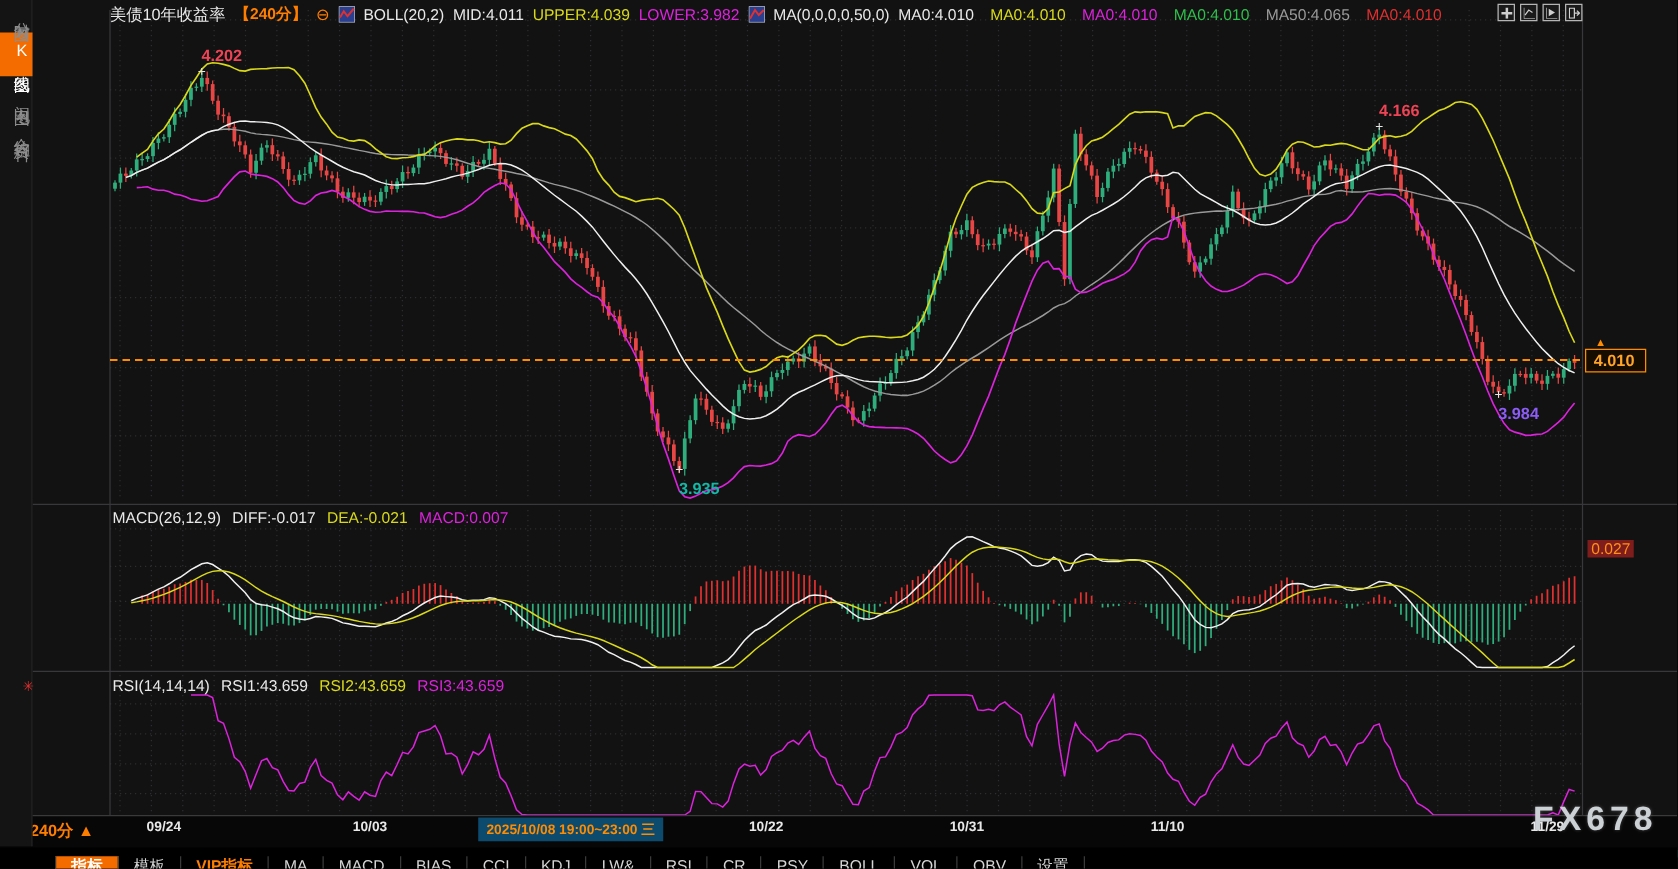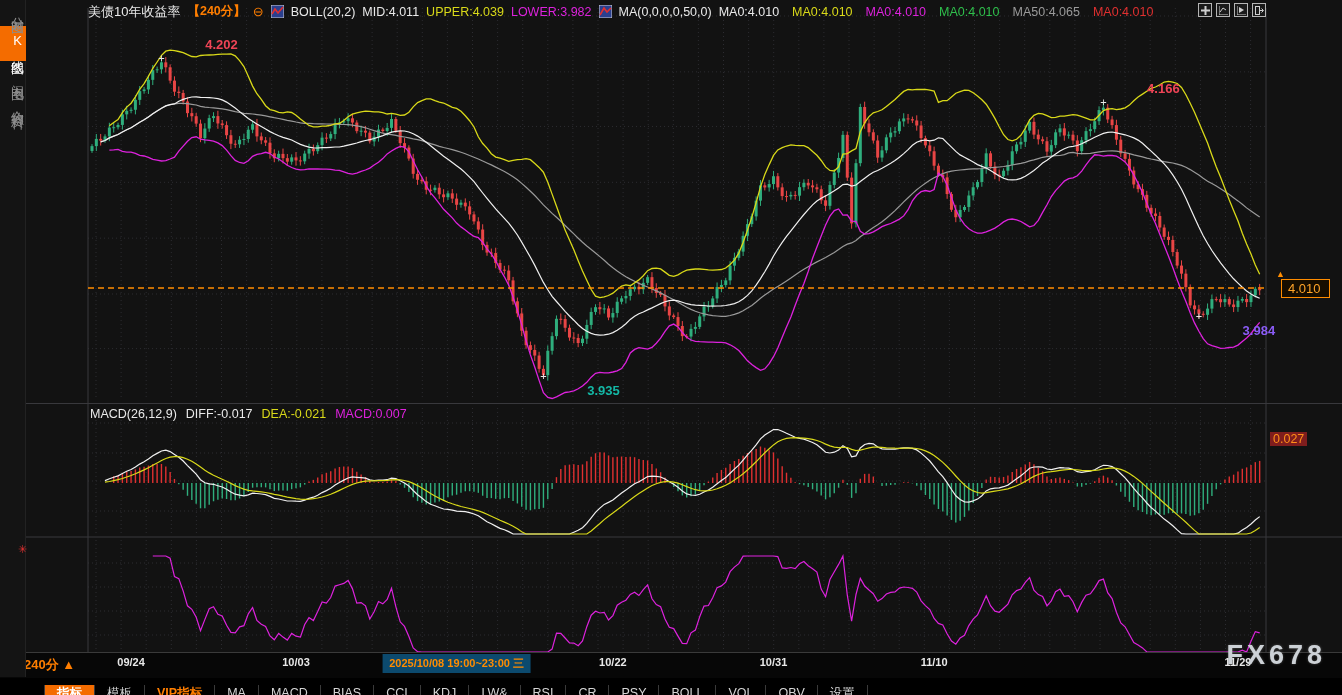--- a/index.html
+++ b/index.html
@@ -23,39 +23,39 @@
   .hdr .per { color:#ff7e00; font-weight:bold; }
   .hdr .col-ic { color:#ff7e00; font-size:13px; cursor:pointer; }
   .mini-ic { width:13px; height:13px; display:inline-block; }
   .ic-box { width:14px; height:14px; border:1px solid #b5b5b5; background:#1a1a1a; display:flex; align-items:center; justify-content:center; cursor:pointer; }
   .hdr-right { position:absolute; right:76px; top:3px; display:flex; gap:4px; z-index:7; }
   
   .tick { position:absolute; font-size:12.5px; color:#dadada; } 
   .chart-svg { position:absolute; left:0; top:0; z-index:1; }
   .price-tag {
     position:absolute; left:1268px; border:1px solid #ff8c00; background:#160d00;
-    color:#ffa428; font-size:13px; font-weight:normal; padding:1px 8px 1px 6px; z-index:6;margin-left:13px;
+    color:#ffa428; font-size:13px; font-weight:bold; padding:1px 8px 1px 6px; z-index:6;
   }
   .tag-arrow { position:absolute; left:1276px; color:#ff8c00; font-size:9px; z-index:6; }
   .macd-tag { position:absolute; left:1270px; background:#7f1d1d; color:#ff9018; font-size:12.5px; padding:0 3px; z-index:6; }
   .ind-hdr { position:absolute; left:90px; display:flex; gap:9px; font-size:12.5px; z-index:5; white-space:nowrap; }
   .sun-ic { position:absolute; left:18px; color:#e03030; font-size:11px; z-index:6; }
   
   .timeline { position:absolute; left:0; top:652px; width:1342px; height:34px; background:#070707; border-top:1px solid #3a3a3a; border-bottom:6px solid #14b8a6; z-index:5; }
   .tl-period { position:absolute; left:24px; top:3px; color:#ff7e00; font-size:13px; font-weight:bold; cursor:pointer; }
   .tl-date { position:absolute; top:3px; color:#e8e8e8; font-size:11px; font-weight:bold; transform:translateX(-50%); }
   .tl-hl { position:absolute; top:1px; transform:translateX(-50%); background:#0c4a6e; color:#ff8c00; font-size:11px; font-weight:bold; padding:2px 7px; }
   
   .bbar { position:absolute; left:0; top:678px; width:1342px; height:29px; background:#000; display:flex; align-items:center; z-index:6; }
   .btab { position:relative; padding:1px 12px; font-size:12.5px; color:#d6d6d6; cursor:pointer; border-right:1px solid #3a3a3a; line-height:14px; }
   .btab:first-child { margin-left:44px; border-left:1px solid #3a3a3a; }
   .btab.active { background:#f46c00; color:#fff; font-weight:bold; }
   .btab.vip { color:#ff7e00; font-weight:bold; }
   .watermark { position:absolute; right:16px; top:640px; font-size:27px; letter-spacing:4px; color:#ccd1d6; font-weight:bold; z-index:8; text-shadow:0 0 3px rgba(255,255,255,.25); }
-  .anno { position:absolute; font-size:13px; font-weight:bold; transform:translateX(-50%); z-index:4;margin-left:44px; }
+  .anno { position:absolute; font-size:13px; font-weight:bold; transform:translateX(-50%); z-index:4; }
 </style>
 </head>
 <body>
 
 <div class="app">
 
   <svg class="chart-svg" id="csvg" width="1342" height="695">
       <rect x="0" y="0" width="1342" height="695" fill="#121212"></rect>
       <line x1="96" y1="8" x2="96" y2="400" stroke="#2c2c31" stroke-width="1" stroke-dasharray="1,3"></line>
       <line x1="121.1" y1="8" x2="121.1" y2="400" stroke="#2c2c31" stroke-width="1" stroke-dasharray="1,3"></line>
@@ -1094,20 +1094,26 @@
   </div>
 
   <div class="ind-hdr" style="top:407px">
     <span style="color:#e9e9e9">MACD(26,12,9)</span>
     <span style="color:#e9e9e9">DIFF:-0.017</span>
     <span style="color:#d9d919">DEA:-0.021</span>
     <span style="color:#dd22dd">MACD:0.007</span>
   </div>
 
   <div class="sun-ic" style="top:543px">✳</div>
+  <div class="ind-hdr" style="top:542px">
+    <span style="color:#e9e9e9">RSI(14,14,14)</span>
+    <span style="color:#e9e9e9">RSI1:43.659</span>
+    <span style="color:#d9d919">RSI2:43.659</span>
+    <span style="color:#dd22dd">RSI3:43.659</span>
+  </div>
 
   <div id="ticks">
       <div class="tick" style="top: 7.994px; left: 34px; width: 46px; text-align: right;">4.234</div>
       <div class="tick" style="top: 7.994px; left: 1272px;">4.234</div>
       <div class="tick" style="top: 63.838px; left: 34px; width: 46px; text-align: right;">4.188</div>
       <div class="tick" style="top: 63.838px; left: 1272px;">4.188</div>
       <div class="tick" style="top: 118.468px; left: 34px; width: 46px; text-align: right;">4.143</div>
       <div class="tick" style="top: 118.468px; left: 1272px;">4.143</div>
       <div class="tick" style="top: 174.312px; left: 34px; width: 46px; text-align: right;">4.097</div>
       <div class="tick" style="top: 174.312px; left: 1272px;">4.097</div>

